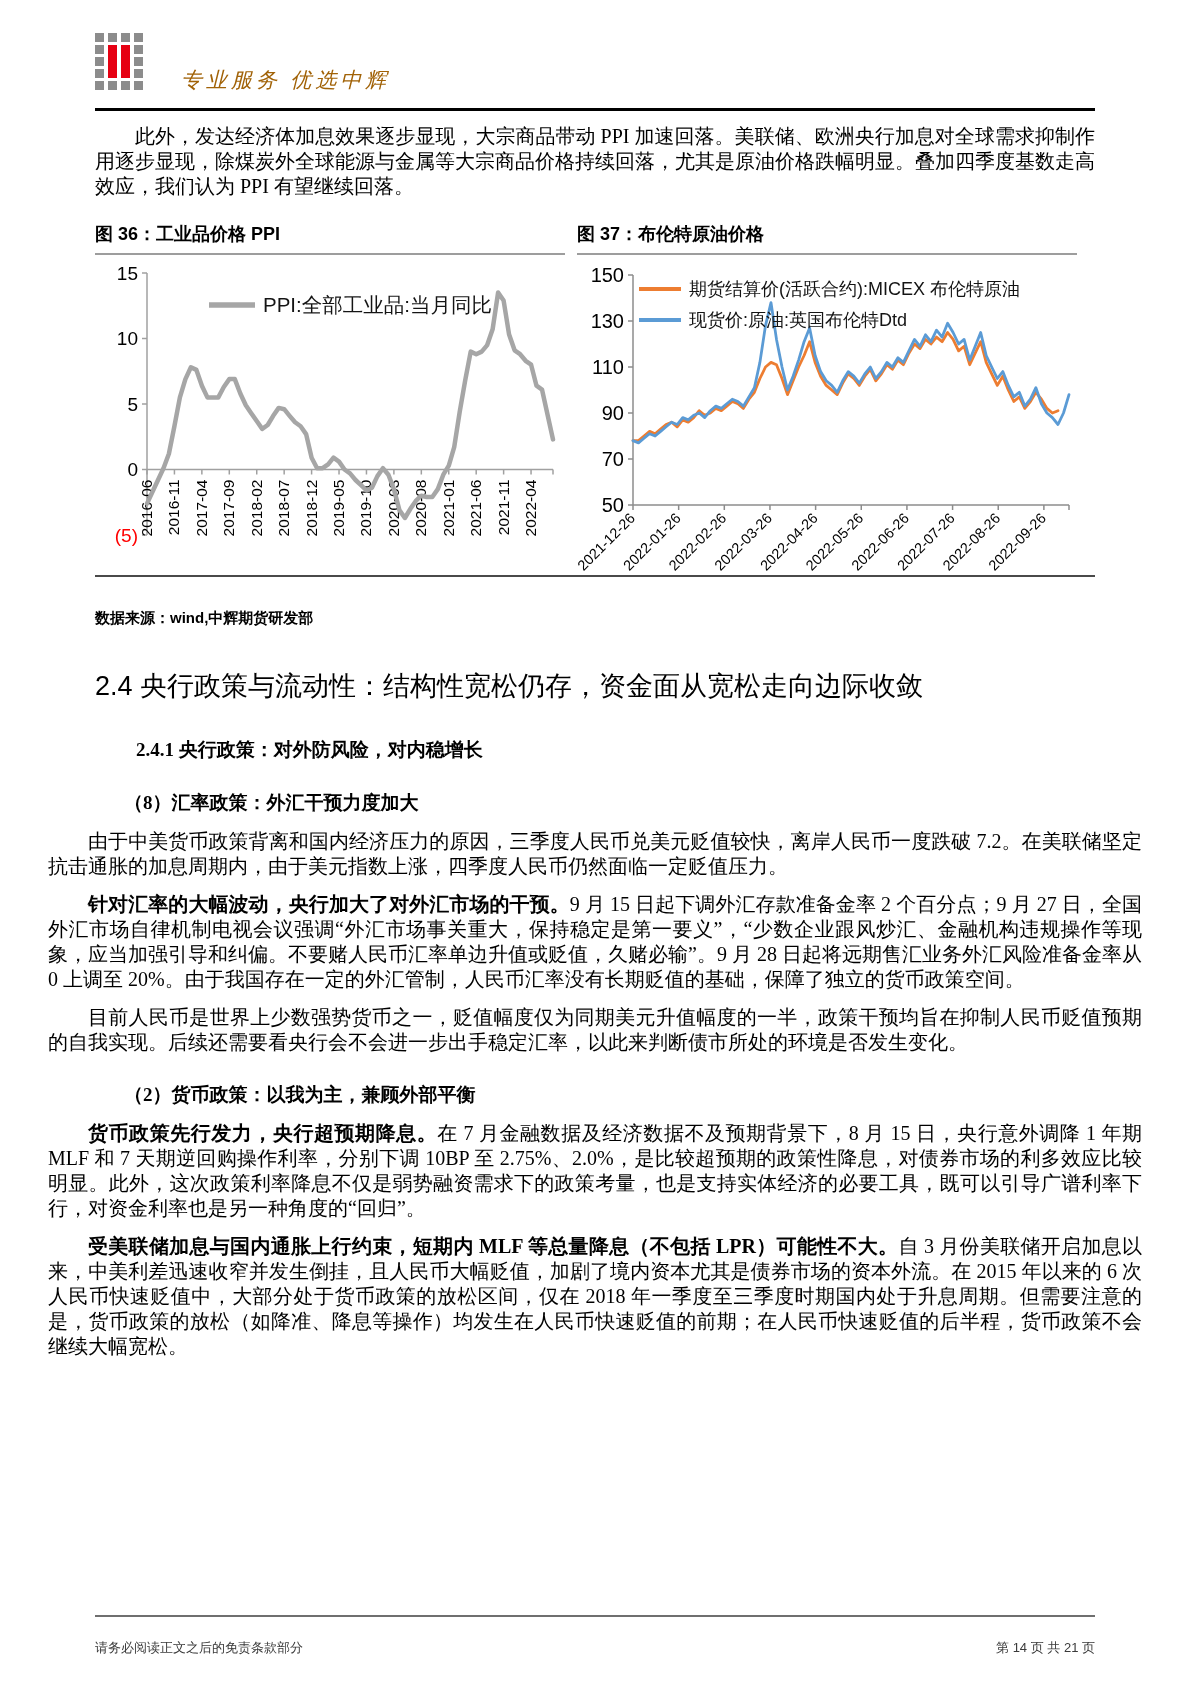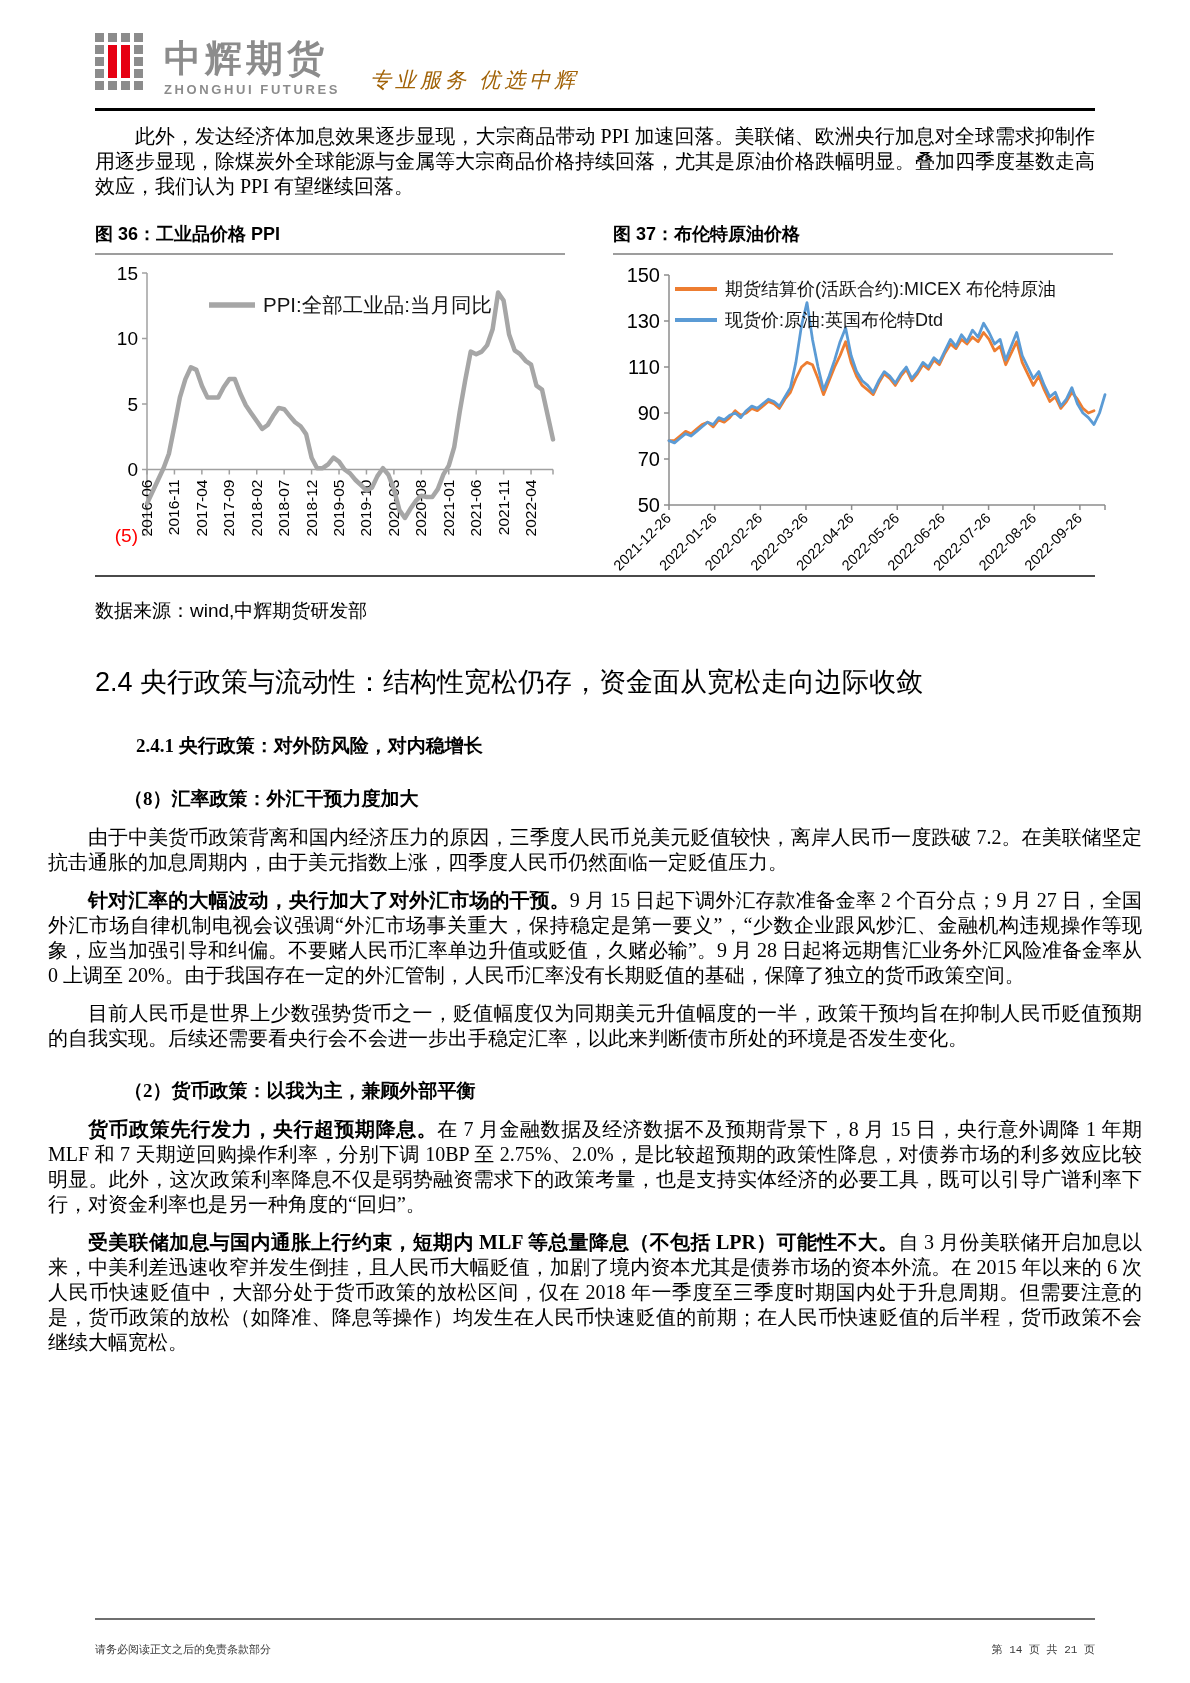--- a/index.html
+++ b/index.html
@@ -18,42 +18,42 @@
   .brand { font-size:37px; font-weight:bold; color:#8c8c8c; letter-spacing:4px; line-height:1.05; }
   .brand-en { font-size:13px; font-weight:bold; color:#8c8c8c; letter-spacing:2.6px; margin-top:3px; }
   .tagline { margin-left:30px; font-size:21px; color:#a16207; font-style:italic; padding-bottom:3px; letter-spacing:4px; }
   .header-rule { height:3px; background:#000; margin:11px 95px 0; }
 
   
   p.body { font-size:20px; line-height:25px; text-indent:2em; text-align:justify; margin:13px 0 0; }
   .lead { font-weight:bold; }
 
   
-  .figrow { display:flex; margin:23px 95px 0; gap:48px; }
+  .figrow { display:flex; margin:23px 95px 0; gap:12px; }
   .figcol-l { width:470px; }
   .figcol-r { width:500px; }
   .figtitle { font-family:"Liberation Sans","DejaVu Sans",sans-serif; font-weight:bold; font-size:18px; }
   .figrule { height:2px; background:#9d9d9d; margin-top:7px; }
   svg.chart { display:block; margin-top:4px; }
   svg.chart text { font-family:"Liberation Sans","DejaVu Sans",sans-serif; }
 
   .source-rule { height:2px; background:#4a4a4a; margin:4px 95px 0; }
-  .source { margin:21px 95px 0; font-family:"Liberation Sans","DejaVu Sans",sans-serif; font-weight:normal; font-size:19px; }
+  .source { margin:32px 95px 0; font-family:"Liberation Sans","DejaVu Sans",sans-serif; font-weight:bold; font-size:15px; }
 
   
   .h2 { margin:40px 95px 0; font-size:27px; font-weight:normal; font-family:"Liberation Sans","DejaVu Sans",sans-serif; }
   .h3 { margin:33px 95px 0 136px; font-size:19px; font-weight:bold; }
   .h4 { margin:27px 95px 0 124px; font-size:19px; font-weight:bold; }
   .textblock { margin:6px 48px 0; }
 
   
   .footer { position:absolute; left:95px; right:95px; bottom:26px; }
   .footer-rule { height:2px; background:#6f6f6f; }
   .footer-row { display:flex; justify-content:space-between; margin-top:22px;
-    font-family:Liberation Mono, monospace; font-size:11px; color:#3a3a3a; }
+    font-family:Liberation Sans, sans-serif; font-size:13px; color:#3a3a3a; }
 </style>
 </head>
 <body>
 
 <div class="page">
 
   <div class="header">
     <div class="logo-mark">
       <svg width="56" height="60" viewBox="0 0 56 60" aria-hidden="true">
         <g fill="#8c8c8c">
@@ -70,24 +70,20 @@
           <rect x="0" y="48" width="9" height="9"></rect>
             <rect x="13" y="48" width="9" height="9"></rect>
             <rect x="26" y="48" width="9" height="9"></rect>
             <rect x="39" y="48" width="9" height="9"></rect>
         </g>
         <g fill="#e60012">
           <rect x="13" y="12" width="9" height="33"></rect>
           <rect x="26" y="12" width="9" height="33"></rect>
         </g>
       </svg>
-    </div>
-    <div class="brand-col">
-      <div class="brand">中辉期货</div>
-      <div class="brand-en">ZHONGHUI FUTURES</div>
     </div>
     <div class="tagline">专业服务 优选中辉</div>
   </div>
   <div class="header-rule"></div>
 
   <div class="content">
     <p class="body">此外，发达经济体加息效果逐步显现，大宗商品带动 PPI 加速回落。美联储、欧洲央行加息对全球需求抑制作用逐步显现，除煤炭外全球能源与金属等大宗商品价格持续回落，尤其是原油价格跌幅明显。叠加四季度基数走高效应，我们认为 PPI 有望继续回落。</p>
   </div>
 
   <div class="figrow">

